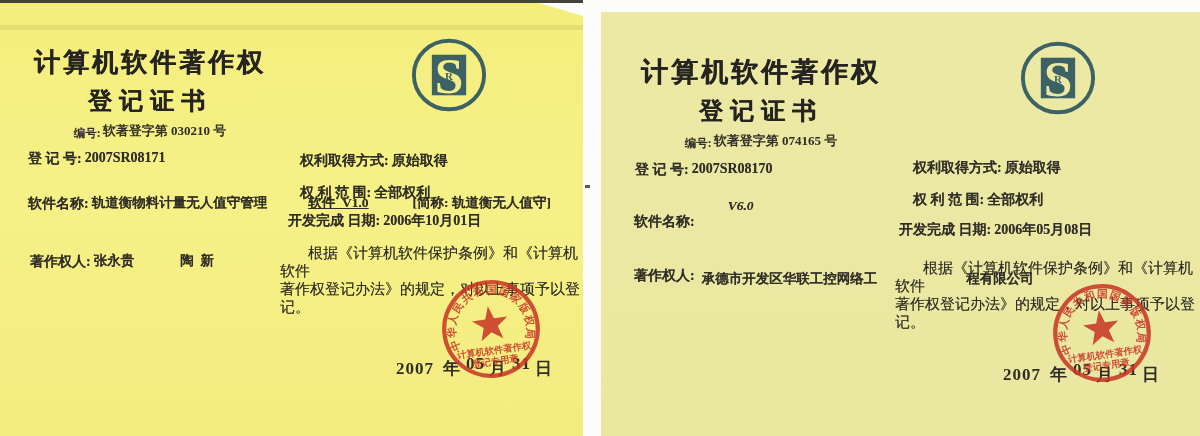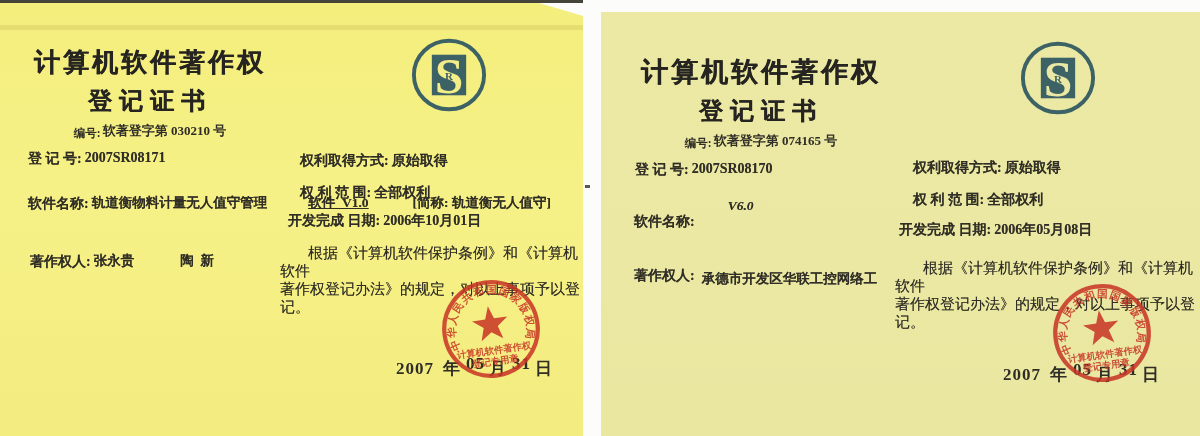--- a/index.html
+++ b/index.html
@@ -200,20 +200,21 @@
       <span class="lbl">软件名称:</span>
       <span class="lines">
         <span class="l3">V6.0</span>
       </span>
     </div>
 
     <div class="row owner">
       <span class="lbl">著作权人:</span>
       <span class="lines">
         <span class="l1">承德市开发区华联工控网络工</span>
+        <span class="l2">程有限公司</span>
       </span>
     </div>
 
     <div class="row mode">
       <span class="lbl">权利取得方式:</span><span>原始取得</span>
     </div>
     <div class="row scope">
       <span class="lbl">权 利 范 围:</span><span>全部权利</span>
     </div>
     <div class="row dev">

